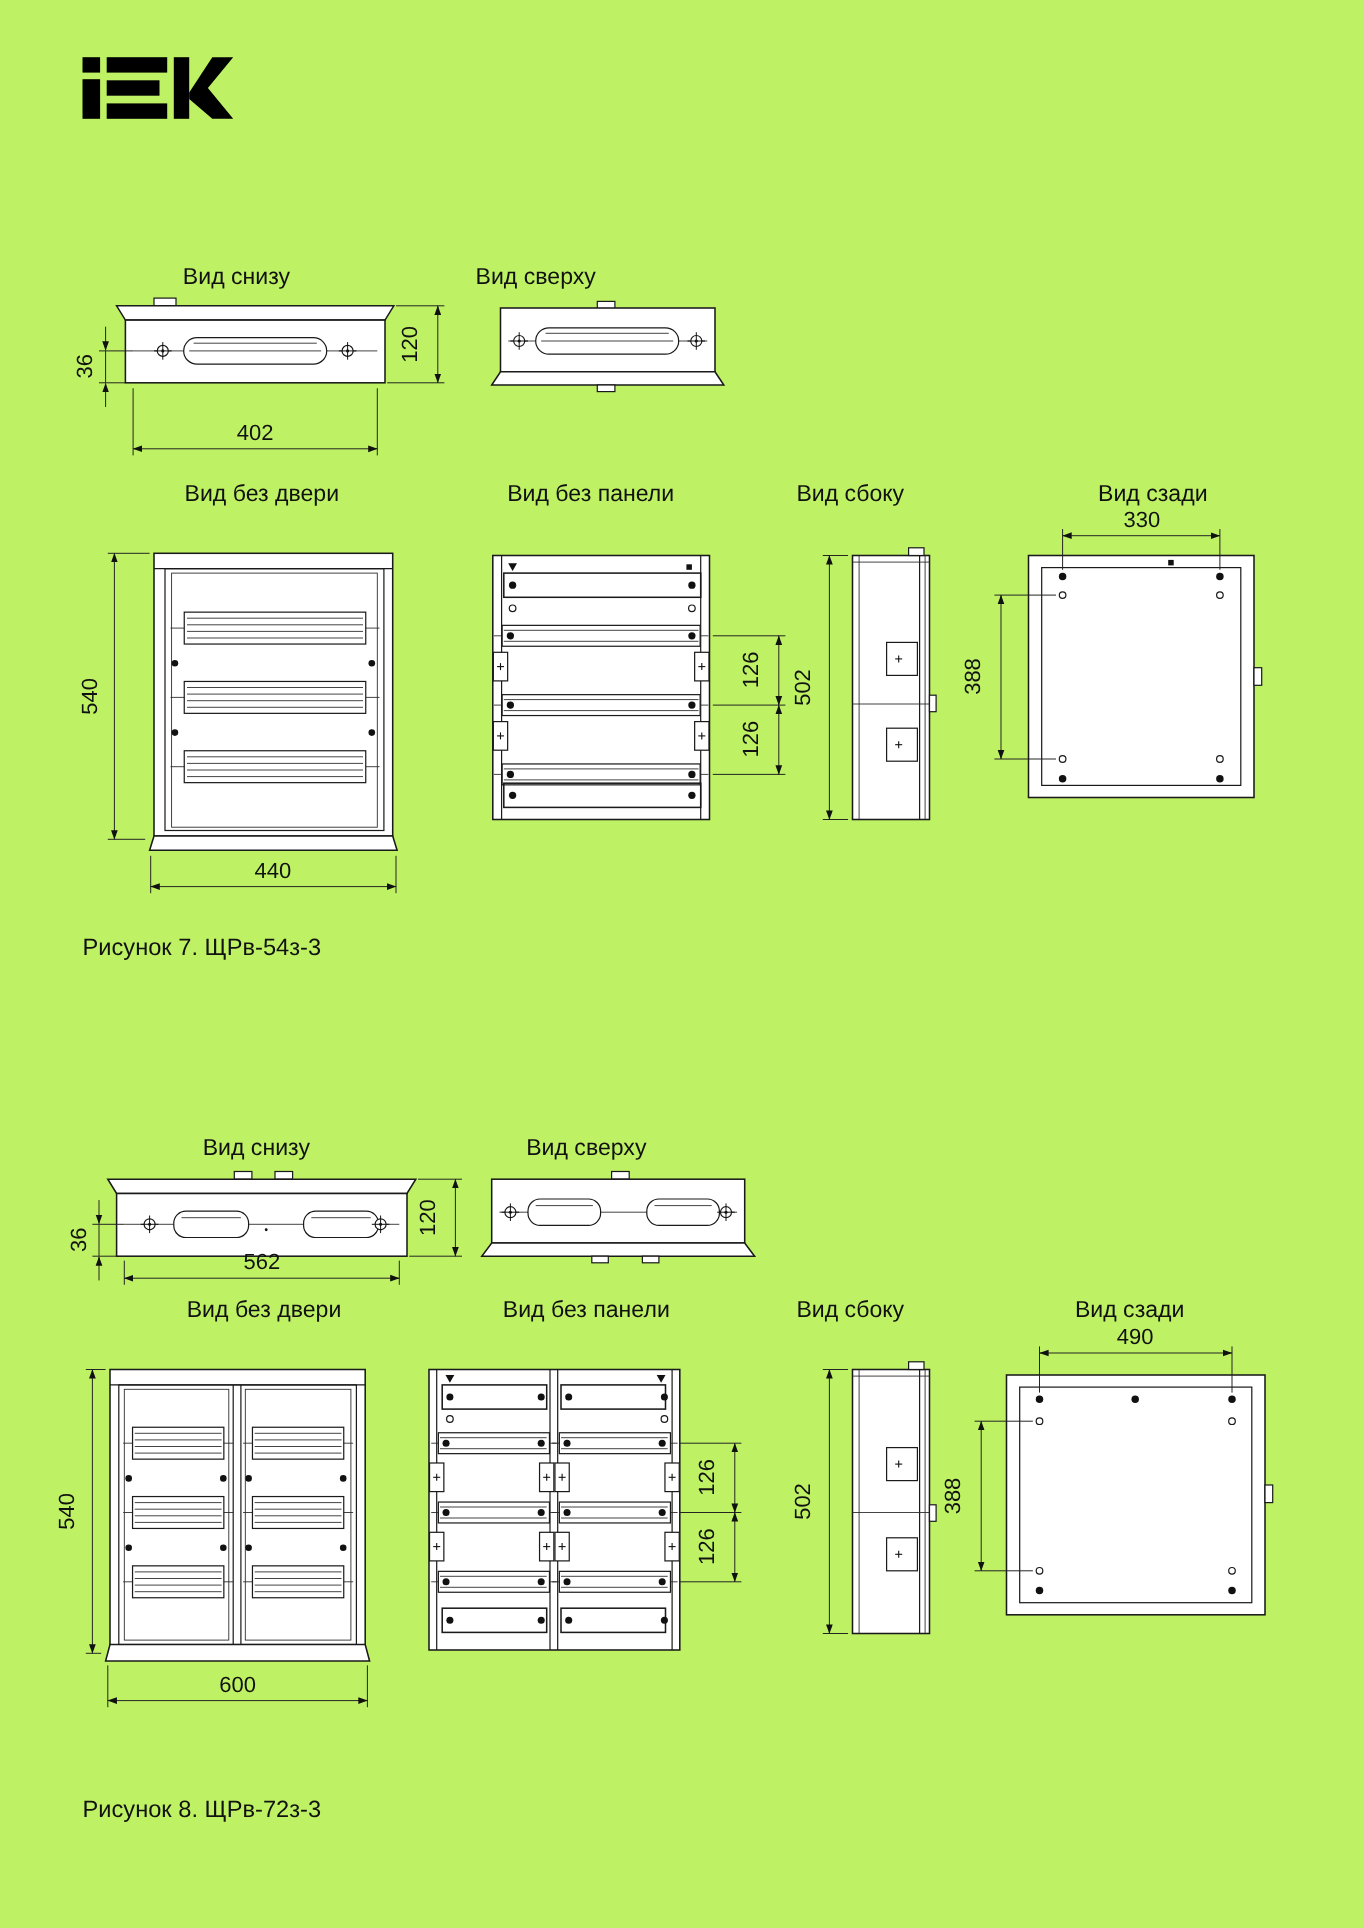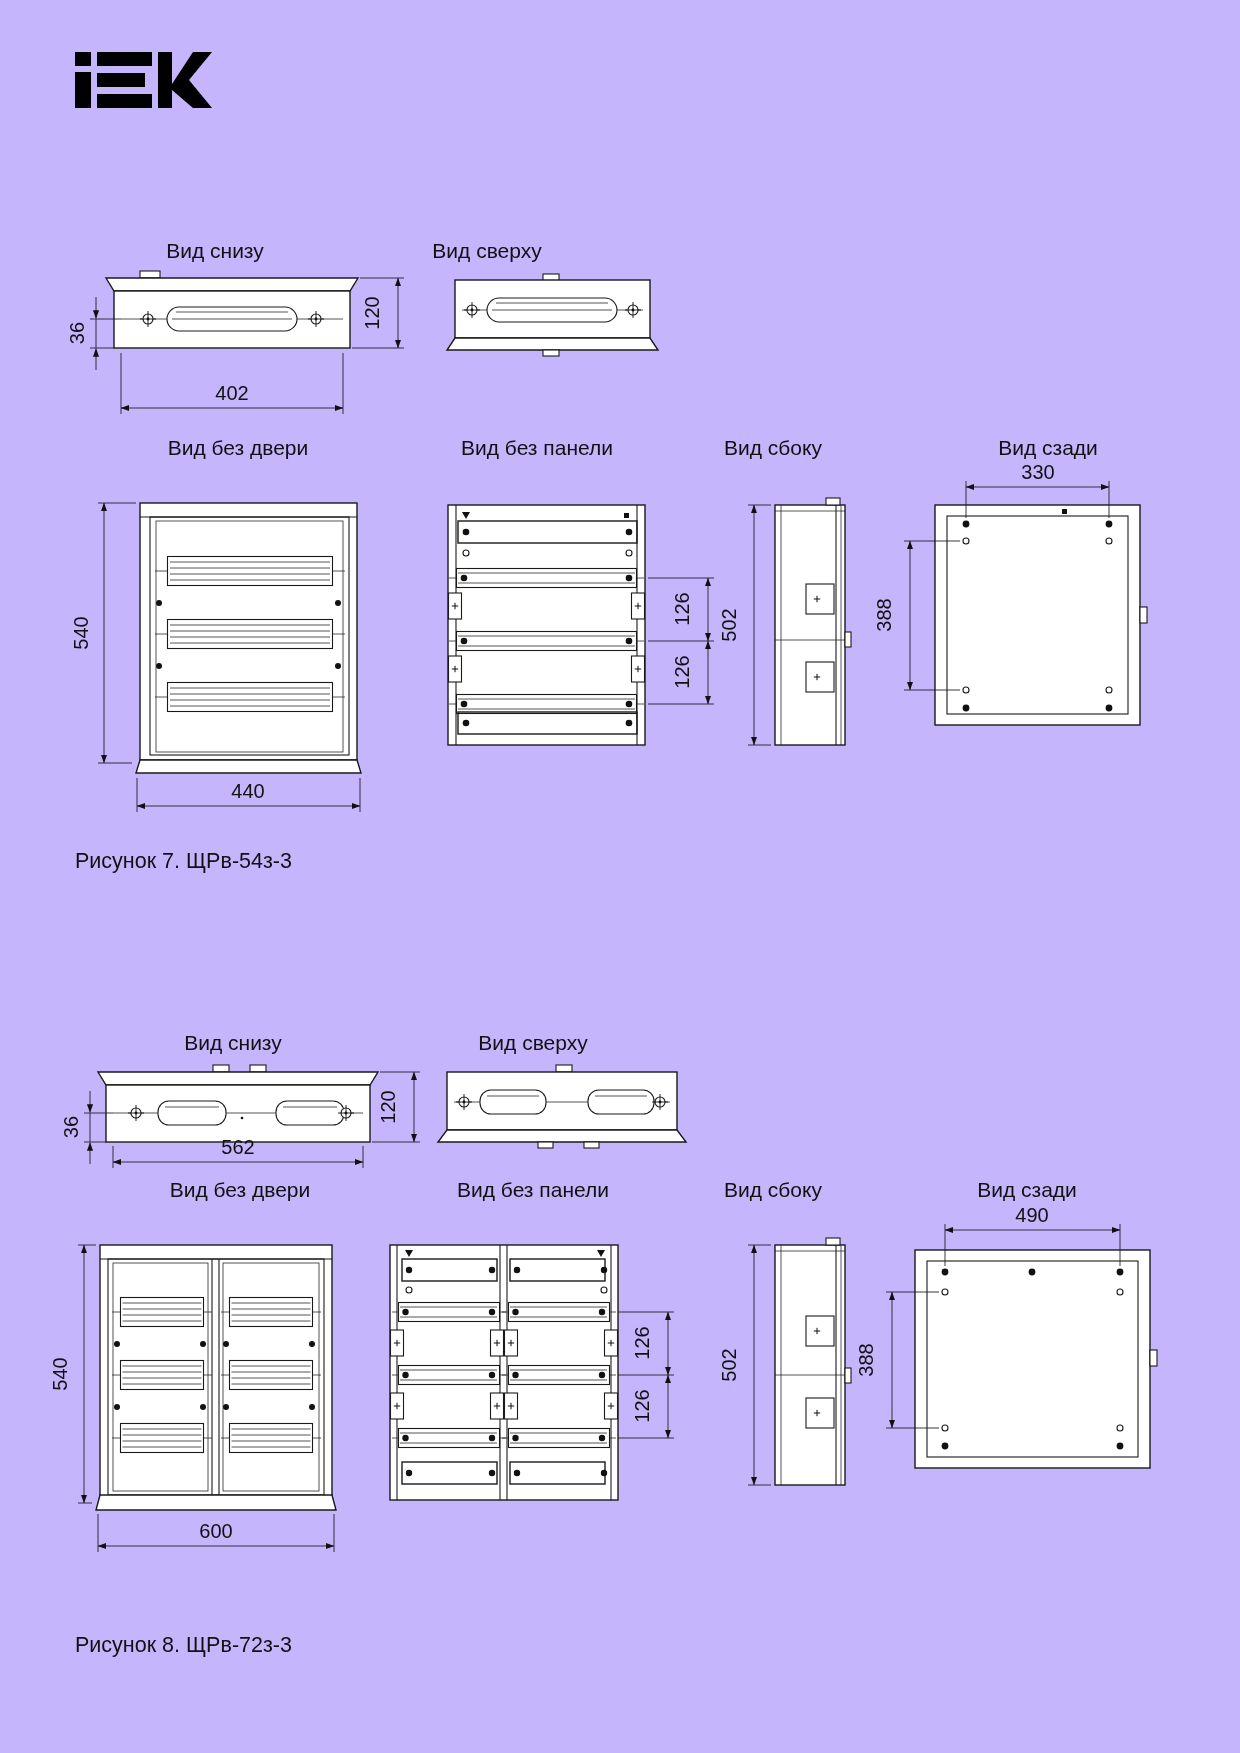--- a/index.html
+++ b/index.html
@@ -1,16 +1,16 @@
 <!DOCTYPE html>
 <html><head>
 <meta charset="utf-8">
 <style>
   html,body{margin:0;padding:0;background:#fff;}
-  #page{position:relative;width:1240px;height:1753px;background:#c4b5fd;overflow:hidden;}
+  #page{position:relative;width:1240px;height:1753px;background:#bef264;overflow:hidden;}
   svg{position:absolute;left:0;top:0;}
   svg text{font-family:"Liberation Sans","DejaVu Sans",sans-serif;fill:#111;}
   .lbl{font-size:21px;}
   .cap{font-size:21.5px;}
   .dim{font-size:20px;}
   .ln{stroke:#1a1a1a;stroke-width:1.4;fill:none;}
   .l2{stroke:#1a1a1a;stroke-width:1.1;fill:none;}
   .tn{stroke:#2a2a2a;stroke-width:0.8;fill:none;}
   .ex{stroke:#222;stroke-width:0.9;fill:none;}
   .fw{fill:#fff;stroke:#1a1a1a;stroke-width:1.4;}

